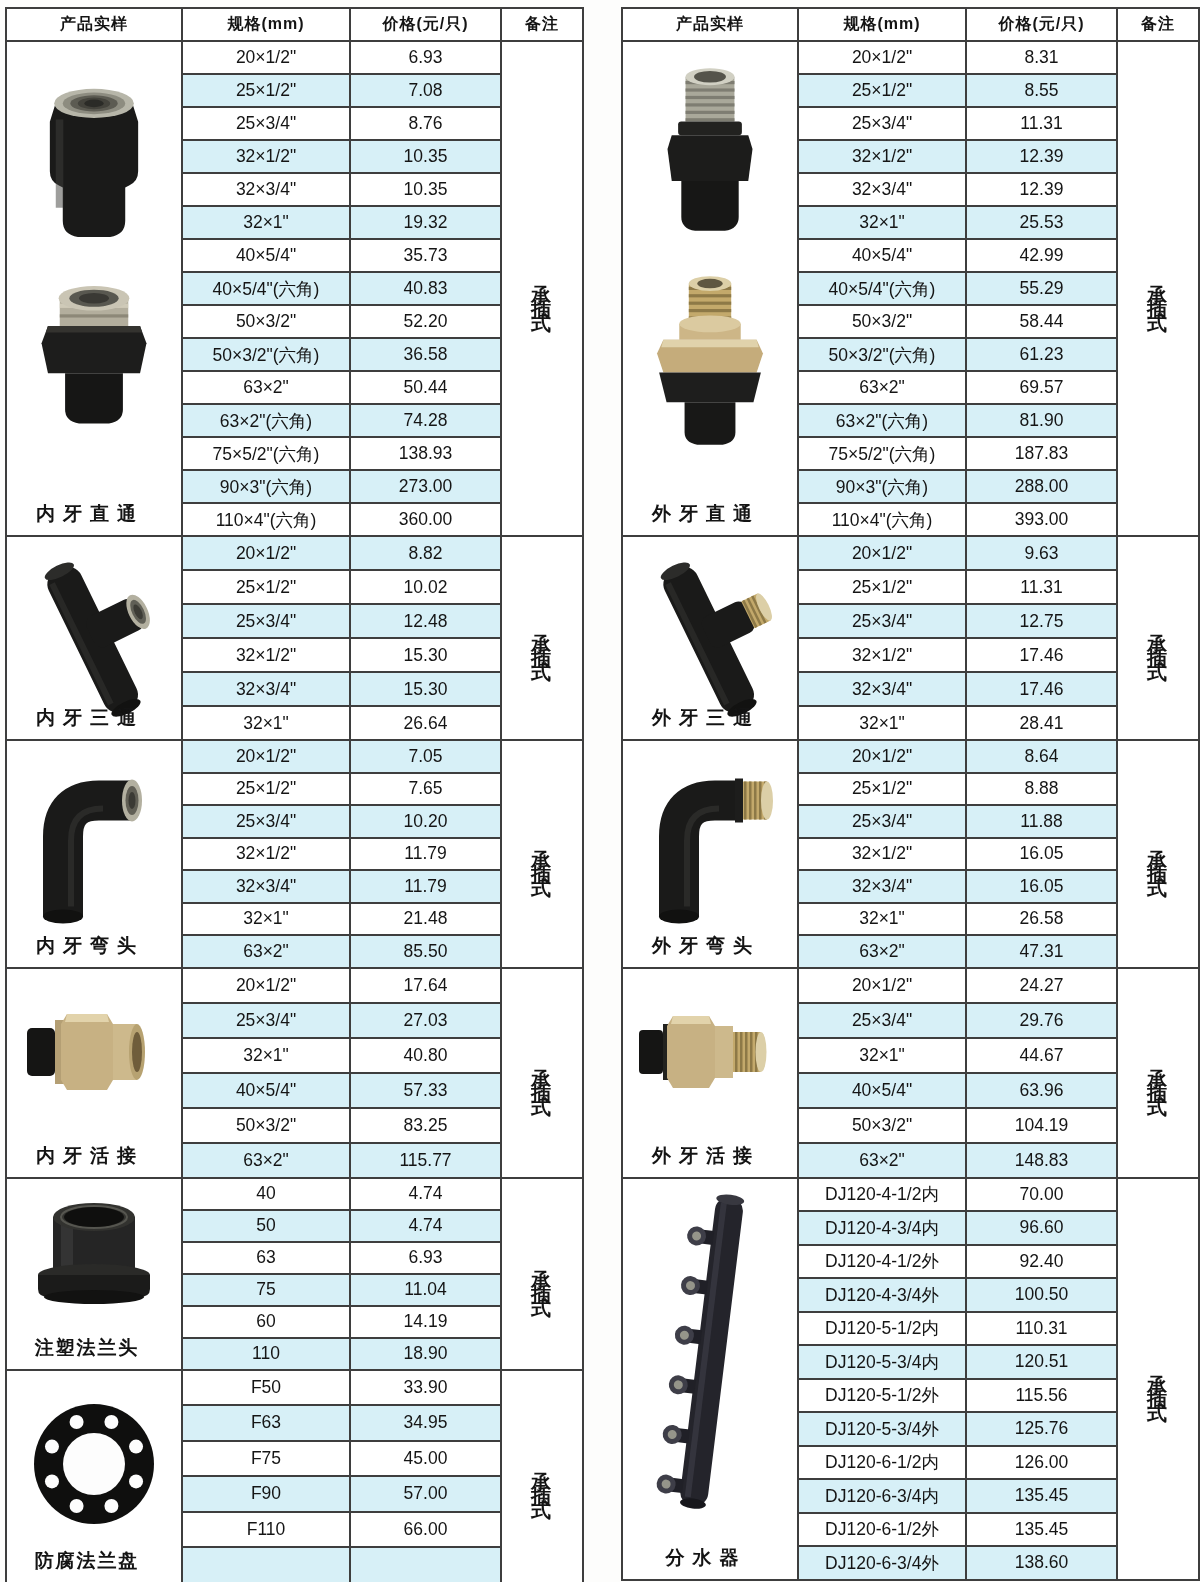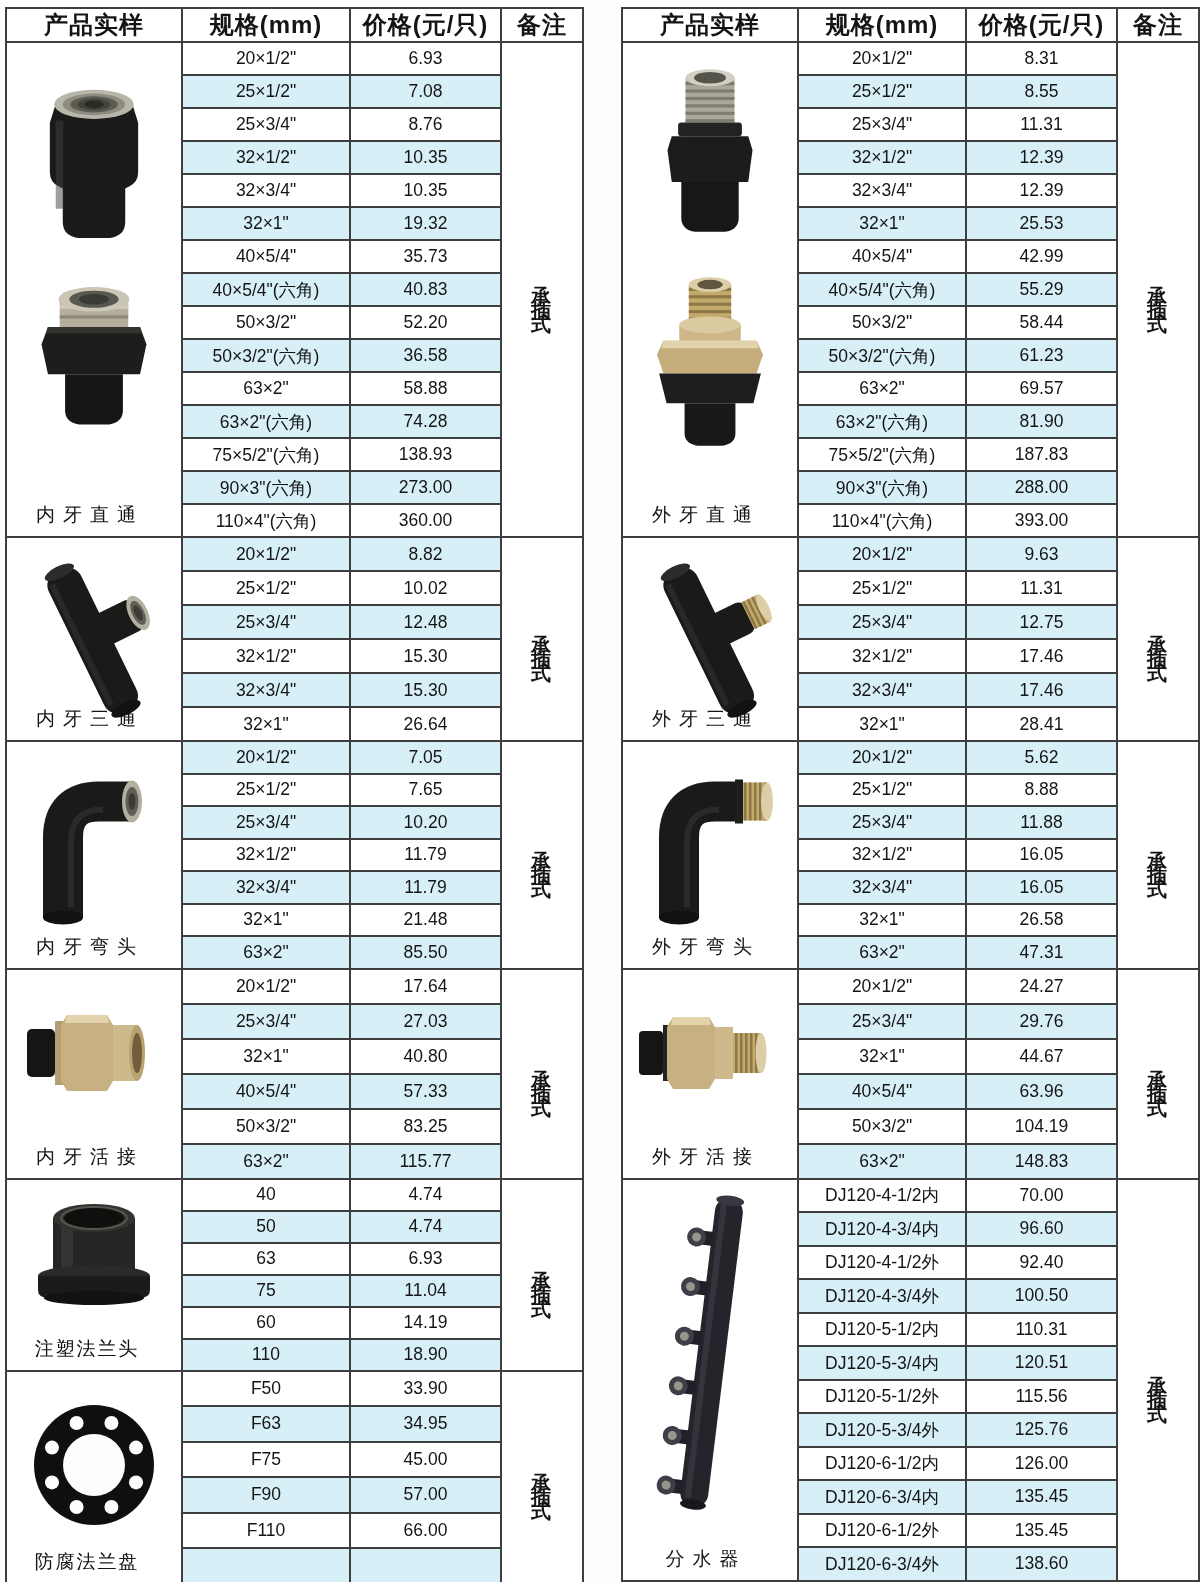--- a/index.html
+++ b/index.html
@@ -11,27 +11,27 @@
   }
   .sheet{position:relative;width:1200px;height:1582px;background:#fdfdfc;overflow:hidden;}
   table.tbl{border-collapse:collapse;table-layout:fixed;position:absolute;top:7px;background:#fff;}
   #tL{left:5px;width:577px;}
   #tR{left:621px;width:577px;}
   col.c-photo{width:176px;}
   col.c-spec{width:168px;}
   col.c-price{width:151px;}
   col.c-remark{width:82px;}
   th,td{border:2px solid #3e3e3e;padding:0;text-align:center;overflow:hidden;}
-  th{height:31px;font-size:24px;font-weight:bold;background:#fff;letter-spacing:1px;}
+  th{height:31px;font-size:16px;font-weight:bold;background:#fff;letter-spacing:1px;}
   td.spec,td.price{font-size:17.5px;color:#151515;background:#fff;}
   td.alt{background:#d7f0f7;}
   td.photo{background:#fff;position:relative;vertical-align:top;}
   .imgs{position:absolute;left:0;right:0;top:4px;bottom:44px;
         display:flex;flex-direction:column;align-items:center;justify-content:space-evenly;}
-  .plabel{position:absolute;left:0;right:16px;bottom:8px;font-size:19px;font-weight:normal;
+  .plabel{position:absolute;left:0;right:16px;bottom:8px;font-size:19px;font-weight:bold;
           letter-spacing:.42em;text-indent:.42em;white-space:nowrap;}
   .plabel.tight{letter-spacing:.1em;text-indent:.1em;}
   td.remark{background:#fff;vertical-align:middle;}
   .remark-inner{display:inline-block;writing-mode:vertical-rl;text-orientation:upright;
                 letter-spacing:14px;font-size:20px;font-weight:bold;padding-top:6px;}
   
   .tbl tr[data-s="0"]{height:33px;}
   #tL tr[data-s="1"]{height:34px;}
   #tL tr[data-s="2"]{height:32.5px;}
   #tL tr[data-s="3"]{height:35px;}
@@ -124,21 +124,21 @@
         <tr data-s="0">
           <td class="spec">50×3/2"</td>
           <td class="price">52.20</td>
         </tr>
         <tr data-s="0">
           <td class="spec alt">50×3/2"(六角)</td>
           <td class="price alt">36.58</td>
         </tr>
         <tr data-s="0">
           <td class="spec">63×2"</td>
-          <td class="price">58.88</td>
+          <td class="price">50.44</td>
         </tr>
         <tr data-s="0">
           <td class="spec alt">63×2"(六角)</td>
           <td class="price alt">74.28</td>
         </tr>
         <tr data-s="0">
           <td class="spec">75×5/2"(六角)</td>
           <td class="price">138.93</td>
         </tr>
         <tr data-s="0">
@@ -526,21 +526,21 @@
                   <rect x="114" y="33" width="2.5" height="38" fill="#8d7947"></rect>
                   <rect x="119" y="33" width="2.5" height="38" fill="#8d7947"></rect>
                   <rect x="124" y="33" width="2.5" height="38" fill="#8d7947"></rect>
                   <rect x="129" y="33" width="2.5" height="38" fill="#8d7947"></rect>
    <ellipse cx="132" cy="52" rx="6" ry="19" fill="#dccfa7"></ellipse>
                 </svg></div>
             </div>
             <div class="plabel">外牙弯头</div>
           </td>
           <td class="spec alt">20×1/2"</td>
-          <td class="price alt">5.62</td>
+          <td class="price alt">8.64</td>
           <td rowspan="7" class="remark"><div class="remark-inner">承插式</div></td>
         </tr>
         <tr data-s="2">
           <td class="spec">25×1/2"</td>
           <td class="price">8.88</td>
         </tr>
         <tr data-s="2">
           <td class="spec alt">25×3/4"</td>
           <td class="price alt">11.88</td>
         </tr>

